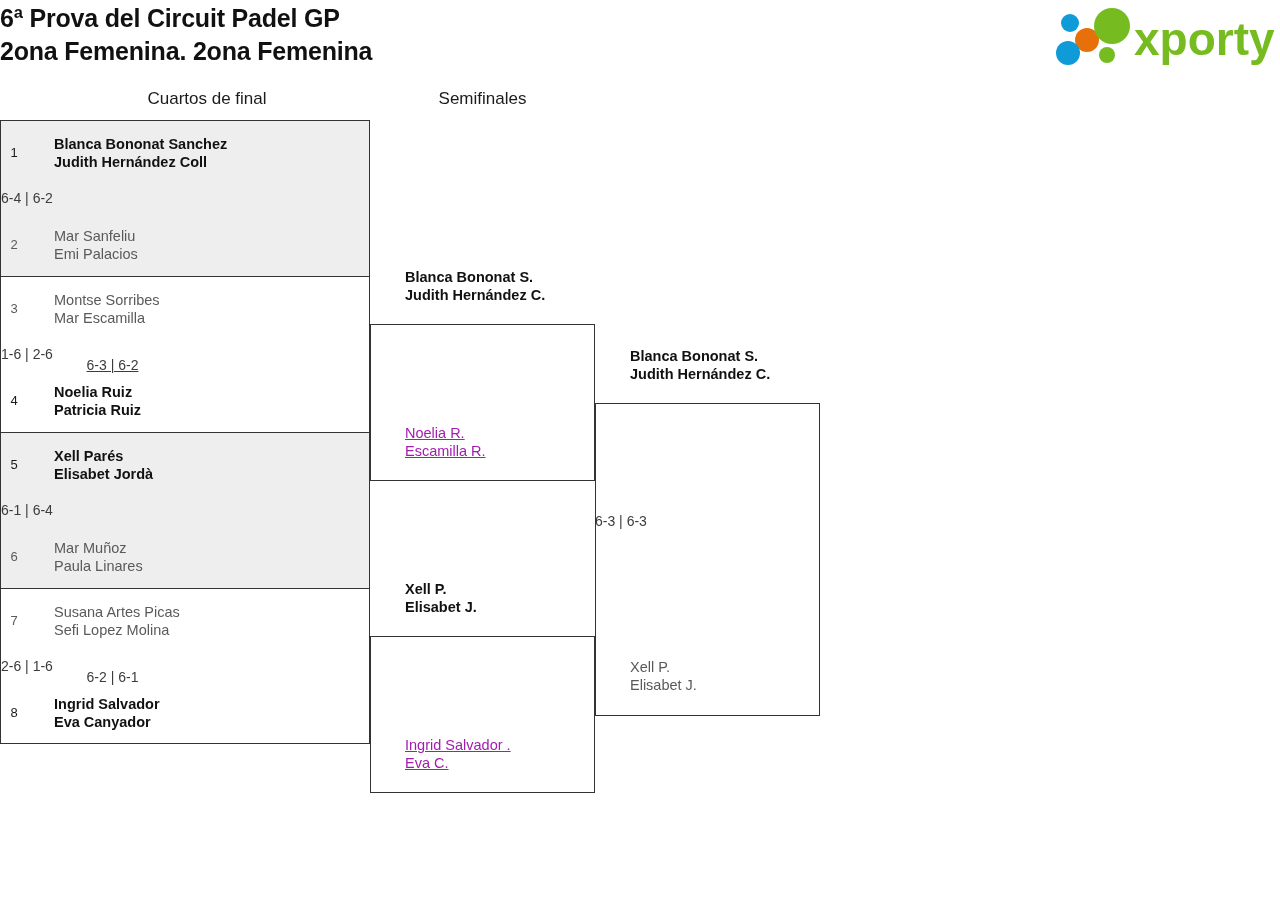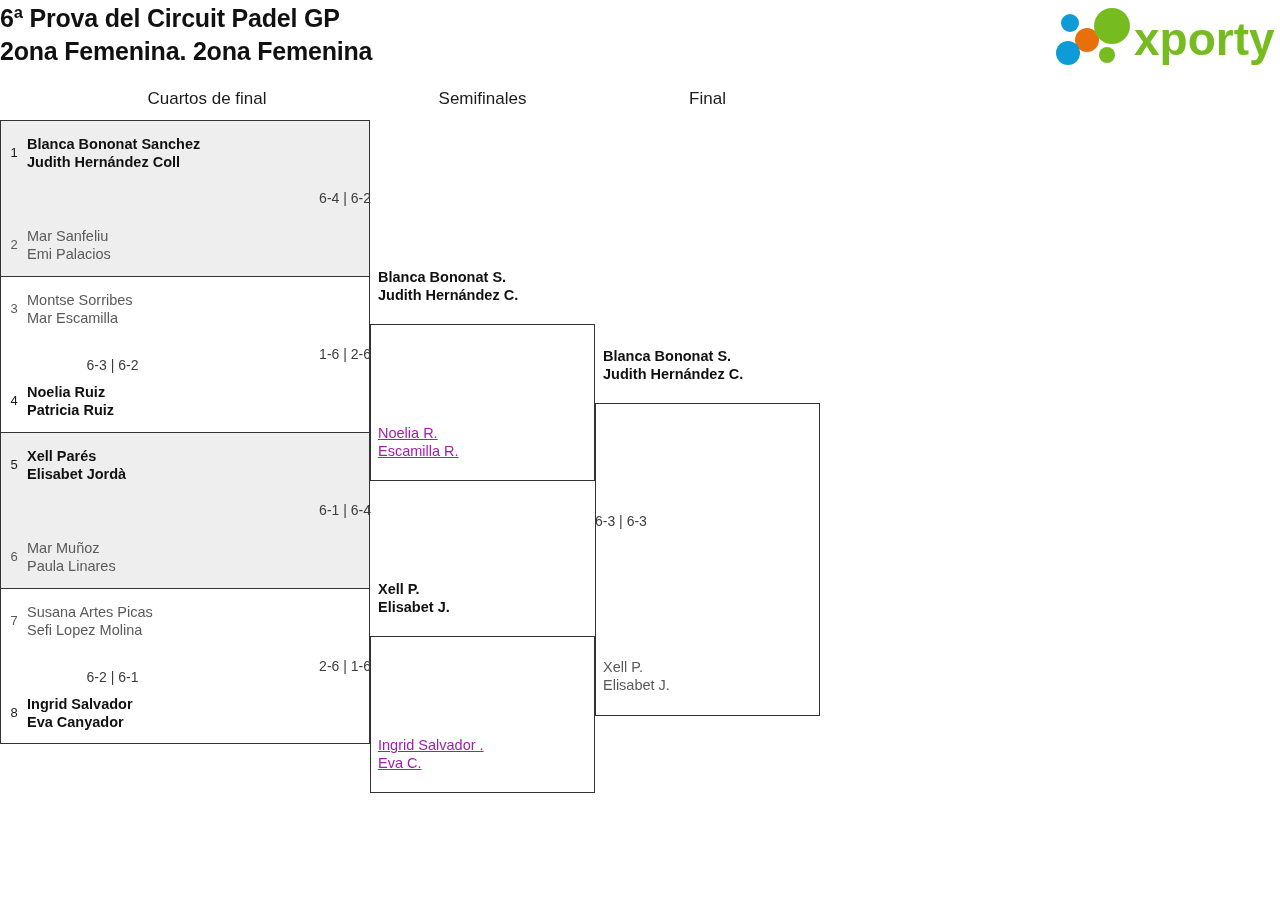--- a/index.html
+++ b/index.html
@@ -107,28 +107,28 @@
   }
   .players {
     font-size: 14.5px;
     line-height: 18px;
     white-space: nowrap;
   }
   .winner .players { font-weight: 700; color: #111111; }
   .winner .seed    { color: #1a1a1a; }
   .loser  .players { font-weight: 400; color: #5a5a5a; }
   .loser  .seed    { color: #5a5a5a; }
-  .player-line { display: block; }
+  .player-line { display: block; margin-left: 27px; }
 
   .qf-score {
     position: absolute;
     top: 68px;
     left: 0;
     width: 370px;
-    text-align: right;
+    text-align: left;
     font-size: 14px;
     color: #3c3c3c;
     line-height: 18px;
   }
 
   
   .sf-box {
     position: absolute;
     left: 370px;
     width: 225px;
@@ -140,21 +140,21 @@
 
   .sf-score {
     position: absolute;
     left: 0;
     width: 225px;
     text-align: center;
     font-size: 14px;
     color: #3c3c3c;
     line-height: 18px;
   }
-  .sf-score-1 { top: 236px; }
+  .sf-score-1 { top: 236px; text-decoration: underline; }
   .sf-score-2 { top: 548px; }
 
   .sf-slot {
     position: absolute;
     left: 378px;
     width: 220px;
     font-size: 14.5px;
     line-height: 18px;
     white-space: nowrap;
   }
@@ -214,21 +214,20 @@
       <circle cx="22" cy="47" r="12" fill="#0e9bd8"></circle>
       <circle cx="61" cy="49" r="8" fill="#76bc21"></circle>
       <text x="88" y="49" font-family="'Liberation Sans', sans-serif" font-size="46" font-weight="700" fill="#76bc21">xporty</text>
     </svg>
   </div>
 </div>
 
 <div class="round-headings">
   <div class="round-heading rh-qf">Cuartos de final</div>
   <div class="round-heading rh-sf">Semifinales</div>
-  <div class="round-heading rh-final">Final</div>
 </div>
 
 <div class="bracket">
 
   <div class="qf-match shaded" style="top:0px;">
     <div class="qf-slot top winner">
       <span class="seed">1</span>
       <span class="players">
         <span class="player-line">Blanca Bononat Sanchez</span>
         <span class="player-line">Judith Hernández Coll</span>

